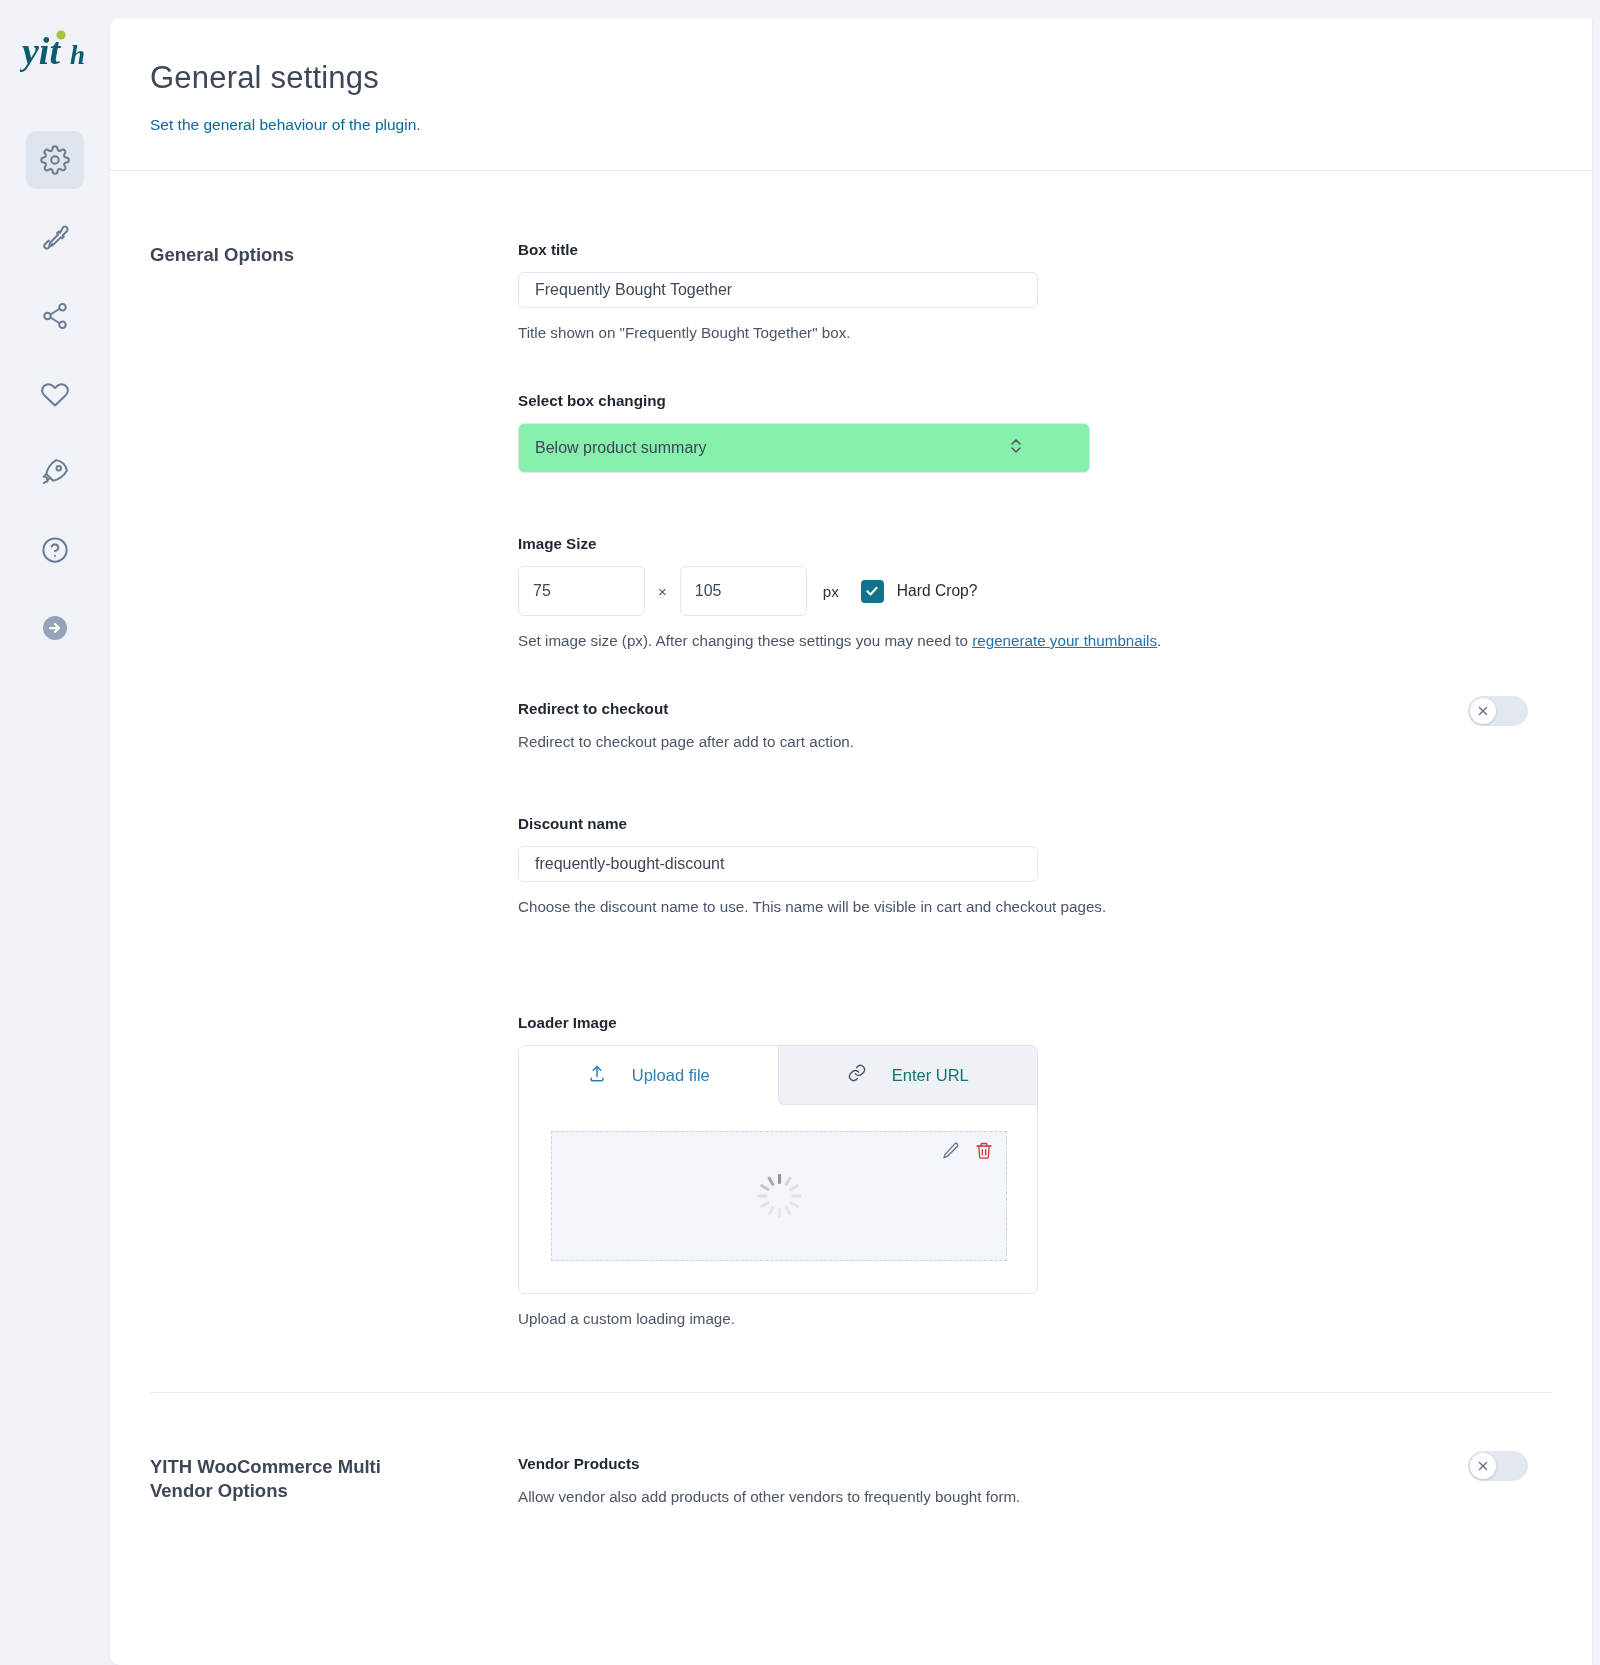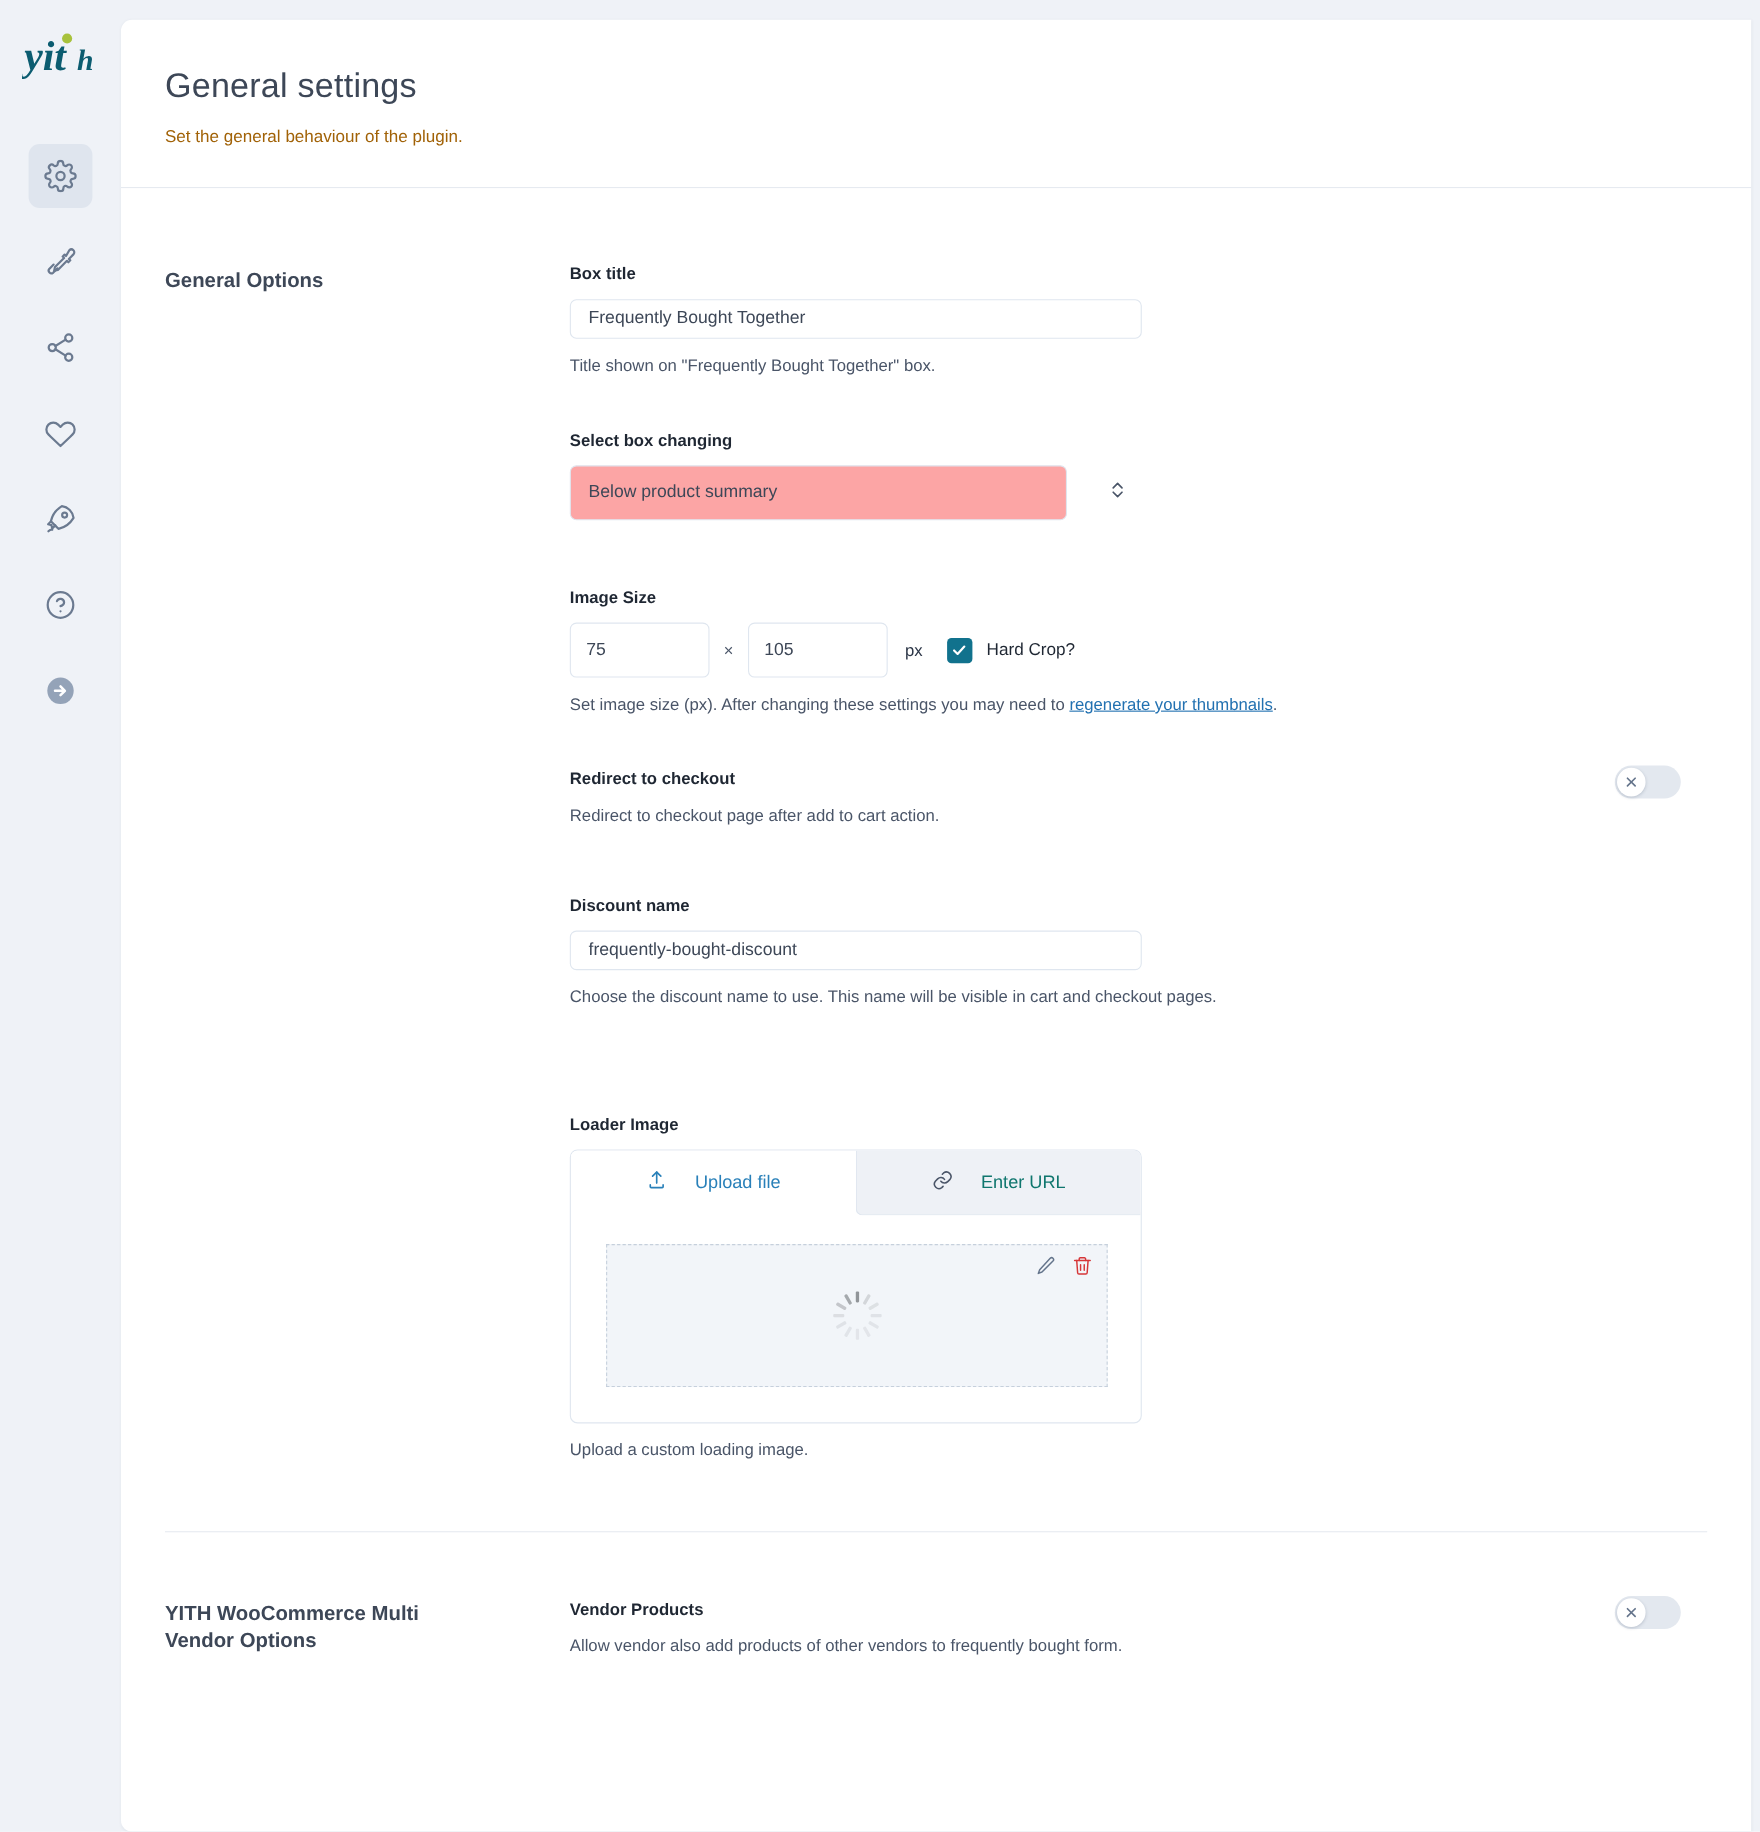--- a/index.html
+++ b/index.html
@@ -35,21 +35,21 @@
     background: #ffffff;
     border-radius: 10px 0 0 10px;
     box-shadow: 0 1px 3px rgba(30,50,80,.06);
   }
   .panel-header { padding: 42px 0 0 40px; }
   .page-title {
     font-size: 31px; font-weight: 400; color: #3d4757;
     letter-spacing: .2px; margin: 0 0 0 0;
   }
   .page-subtitle {
-    font-size: 15.5px; color: #a16207; margin-top: 20px;
+    font-size: 15.5px; color: #0369a1; margin-top: 20px;
   }
   .header-rule {
     margin-top: 36px; height: 1px; background: #e6eaf0; width: 100%;
   }
 
   
   .section { display: flex; padding: 0 40px; }
   .section-title-col { width: 368px; flex: 0 0 368px; padding-top: 72px; }
   .section-title {
     font-size: 18.5px; font-weight: 700; color: #3d4757; line-height: 1.3;
@@ -72,23 +72,23 @@
     background: #fff; padding: 0 16px;
     font-size: 16px; color: #3d4757;
     font-family: "Liberation Sans", sans-serif;
     outline: none;
   }
   .text-input::placeholder { color: #9aa5b4; }
 
   
   .select-wrap { position: relative; width: 520px; }
   .select-box {
-    width: 452px; height: 50px;
+    width: 572px; height: 50px;
     border: 1px solid #dfe6ef; border-radius: 6px;
-    background: #fca5a5; padding: 0 40px 0 16px;
+    background: #86efac; padding: 0 40px 0 16px;
     font-size: 16px; color: #3d4757; line-height: 48px;
     cursor: pointer;
   }
   .select-arrows {
     position: absolute; right: 14px; top: 50%; transform: translateY(-50%);
     pointer-events: none;
   }
 
   
   .size-row { display: flex; align-items: center; gap: 0; }

